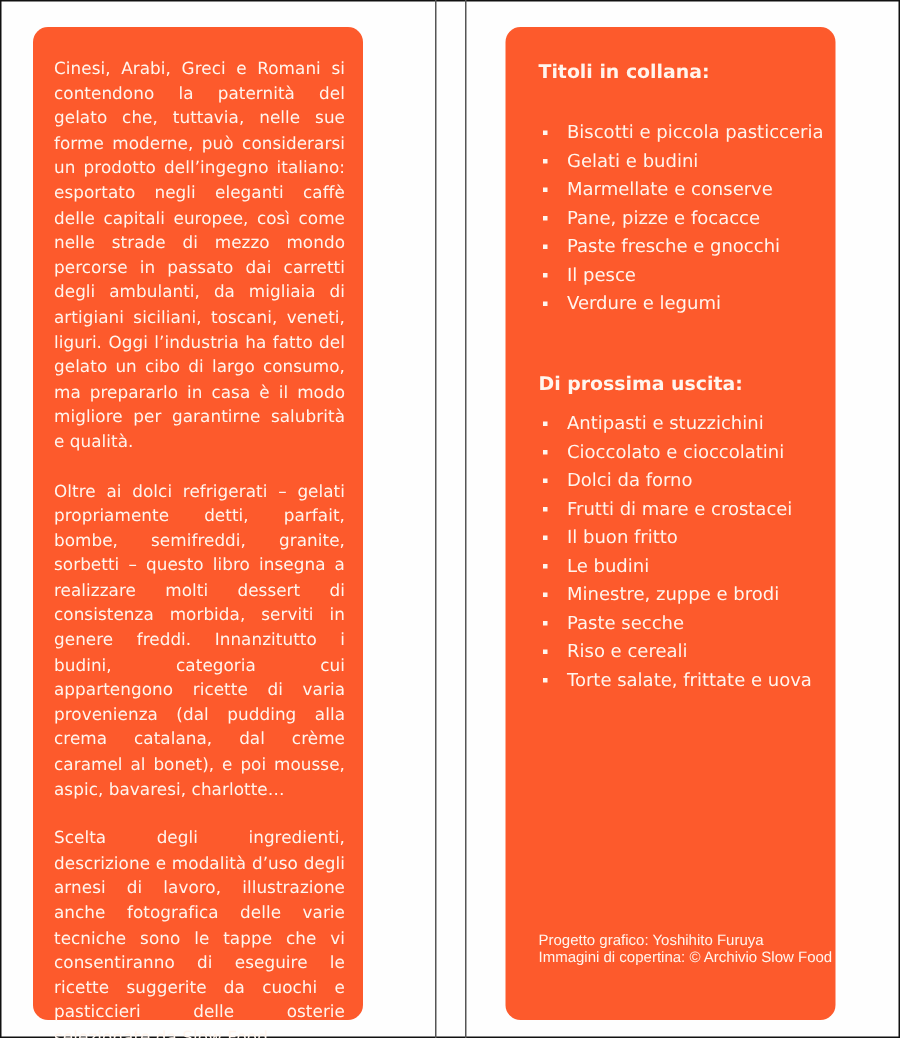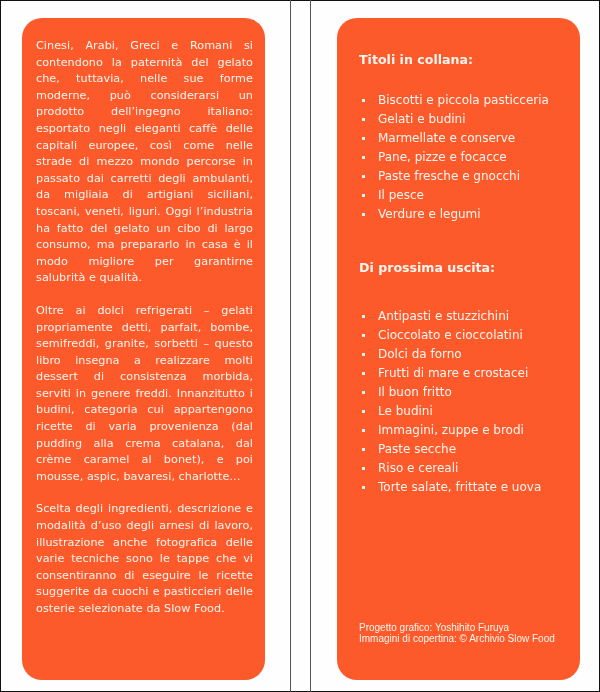--- a/index.html
+++ b/index.html
@@ -10,34 +10,34 @@
     .frame {
       position: absolute; left: 0; top: 0; width: 598px; height: 690px;
       border: 1px solid #111; background: #fefefe;
     }
     .fold-line {
       position: absolute; top: 0; width: 1px; height: 692px; background: #555;
     }
     .fold-left { left: 290px; }
     .fold-right { left: 310px; }
     .panel {
-      position: absolute; top: 18px; height: 662px; width: 243px;
-      background: #fd5a2c; border-radius: 20px; color: #fff5ee;
+      position: absolute; top: 18px; height: 662px; width: 220px;
+      background: #fd5a2c; border-radius: 10px; color: #fff5ee;
       box-sizing: border-box;
     }
     .panel-left { left: 22px; padding: 20px 12px 0 14px; }
-    .panel-right { left: 337px; padding: 34px 12px 0 22px; }
+    .panel-right { left: 337px; padding: 22px 12px 0 22px; }
     .para {
       font-size: 11.2px; line-height: 16.6px; margin: 0 0 16px 0;
       text-align: justify; letter-spacing: 0.05px;
     }
     .heading {
       font-size: 12.6px; font-weight: bold; margin: 0 0 24px 0;
     }
-    .heading.second { margin-top: 36px; margin-bottom: 32px; }
+    .heading.second { margin-top: 36px; margin-bottom: 10px; }
     ul.list { list-style: none; margin: 0; padding: 0; }
     ul.list li {
       font-size: 12px; line-height: 19px; position: relative; padding-left: 19px;
       white-space: nowrap;
     }
     ul.list li .bullet {
       position: absolute; left: 3px; top: 8px; width: 3px; height: 3px; background: #fff5ee;
     }
     .credits {
       position: absolute; left: 22px; bottom: 36px; font-size: 10px; line-height: 11px;
@@ -70,21 +70,21 @@
   </ul>
 
   <div class="heading second">Di prossima uscita:</div>
   <ul class="list">
     <li><span class="bullet"></span><span>Antipasti e stuzzichini</span></li>
     <li><span class="bullet"></span><span>Cioccolato e cioccolatini</span></li>
     <li><span class="bullet"></span><span>Dolci da forno</span></li>
     <li><span class="bullet"></span><span>Frutti di mare e crostacei</span></li>
     <li><span class="bullet"></span><span>Il buon fritto</span></li>
     <li><span class="bullet"></span><span>Le budini</span></li>
-    <li><span class="bullet"></span><span>Immagini, zuppe e brodi</span></li>
+    <li><span class="bullet"></span><span>Minestre, zuppe e brodi</span></li>
     <li><span class="bullet"></span><span>Paste secche</span></li>
     <li><span class="bullet"></span><span>Riso e cereali</span></li>
     <li><span class="bullet"></span><span>Torte salate, frittate e uova</span></li>
   </ul>
 
   <div class="credits">
     <div>Progetto grafico: Yoshihito Furuya</div>
     <div>Immagini di copertina: © Archivio Slow Food</div>
   </div>
 </div>

